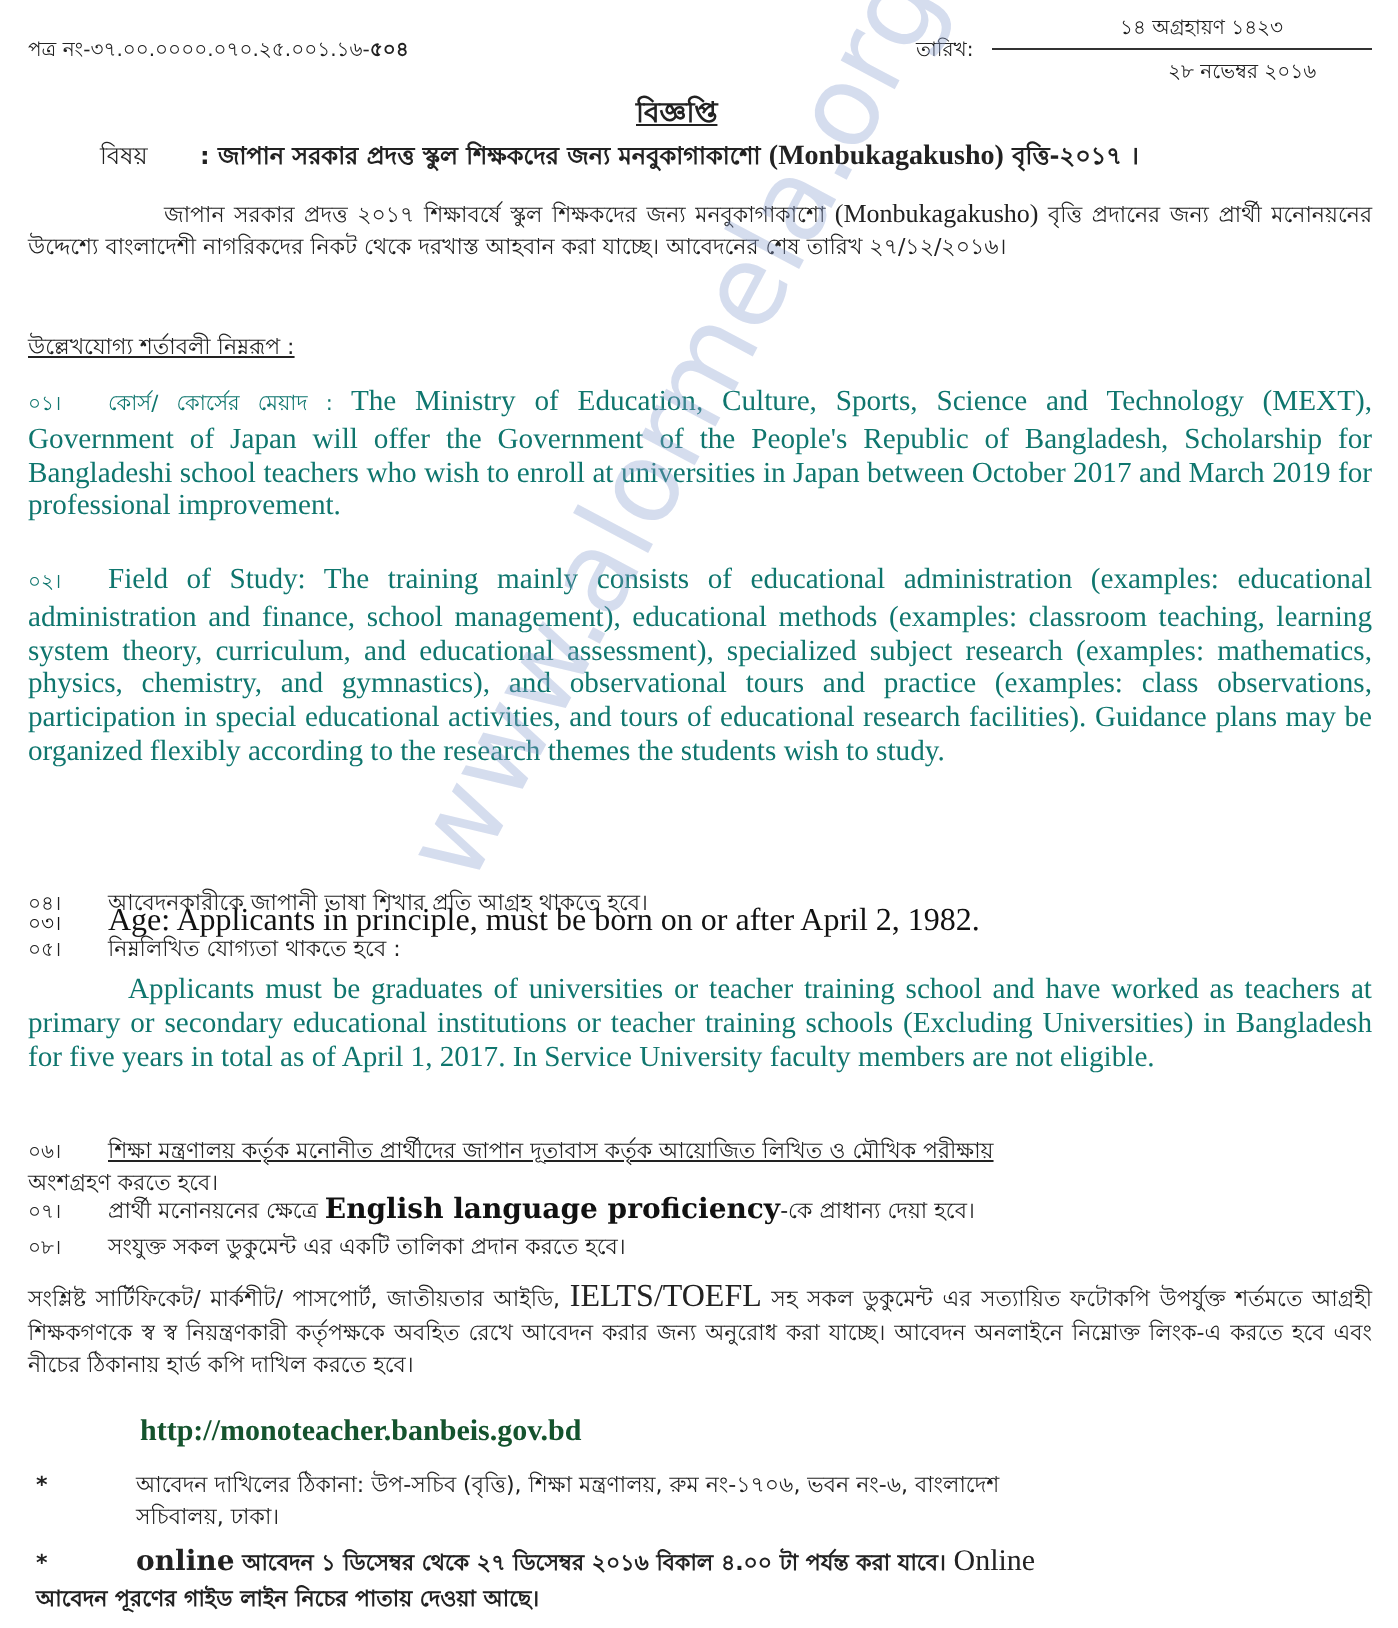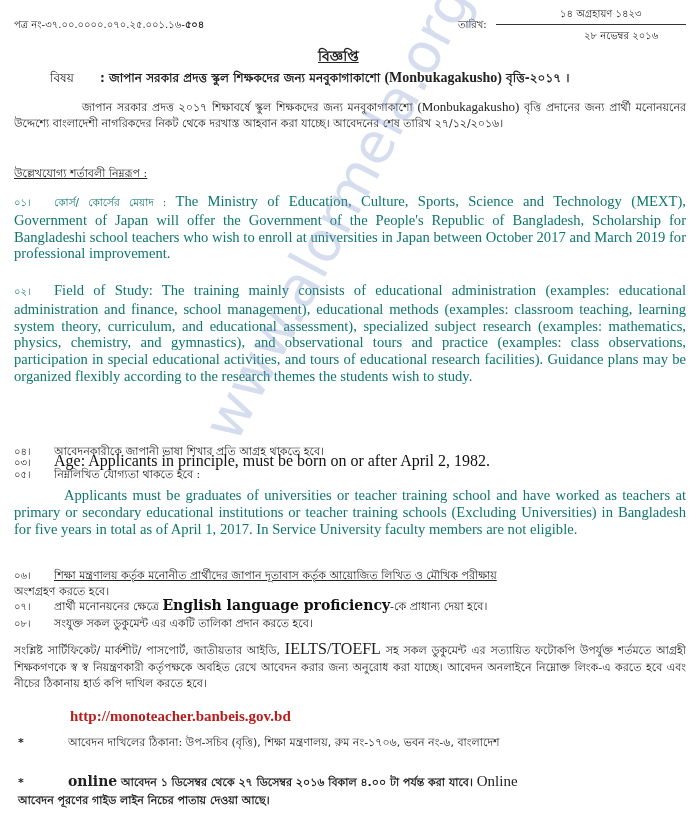--- a/index.html
+++ b/index.html
@@ -34,21 +34,21 @@
   .item4 { top: 443px; }
   .item5 { top: 466px; }
   .item5-body { left: 14px; top: 487px; width: 672px; text-indent: 50px; }
   .item6 { top: 567px; text-decoration: underline; }
   .item6-cont { left: 14px; top: 583px; font-size: 11px; }
   .item7 { top: 597px; }
   .item7 .en-big { font-family: "DejaVu Serif", serif; font-size: 14px; font-weight: bold; color: #111; }
   .item8 { top: 615px; }
   .docs { left: 14px; top: 641px; width: 672px; font-size: 11px; line-height: 16.5px; text-align: justify; }
   .docs .en-big { font-family: "Liberation Serif", serif; font-size: 16px; }
-  .link { left: 70px; top: 708px; font-family: "Liberation Serif", serif; font-size: 15px; font-weight: bold; color: #b91c1c; }
+  .link { left: 70px; top: 708px; font-family: "Liberation Serif", serif; font-size: 15px; font-weight: bold; color: #14532d; }
   .bullet1 { left: 18px; top: 735px; width: 640px; font-size: 11px; line-height: 16px; }
   .bullet1 .star, .bullet2 .star { display: inline-block; width: 50px; font-weight: bold; }
   .bullet1 .cont { padding-left: 50px; }
   .bullet2 { left: 18px; top: 772px; width: 672px; font-size: 11px; line-height: 18px; }
   .bullet2 .en-big { font-family: "DejaVu Serif", serif; font-size: 14px; font-weight: bold; }
   .bullet2 .en-norm { font-family: "Liberation Serif", serif; font-size: 15px; }
   .watermark {
     position: absolute; left: 190px; top: 420px; transform: rotate(-62deg);
     transform-origin: left top; font-family: "DejaVu Sans", sans-serif; font-size: 56px;
     color: #8a9fd0; opacity: 0.35; white-space: nowrap; pointer-events: none;
@@ -94,20 +94,21 @@
   <div class="abs bn row item7"><span class="num-b">০৭।</span><span>প্রার্থী মনোনয়নের ক্ষেত্রে </span><span class="en-big">English language proficiency</span><span>-কে প্রাধান্য দেয়া হবে।</span></div>
 
   <div class="abs bn row item8"><span class="num-b">০৮।</span><span>সংযুক্ত সকল ডুকুমেন্ট এর একটি তালিকা প্রদান করতে হবে।</span></div>
 
   <div class="abs bn docs"><span>সংশ্লিষ্ট সার্টিফিকেট/ মার্কশীট/ পাসপোর্ট, জাতীয়তার আইডি, </span><span class="en-big">IELTS/TOEFL</span><span> সহ সকল ডুকুমেন্ট এর সত্যায়িত ফটোকপি উপর্যুক্ত শর্তমতে আগ্রহী শিক্ষকগণকে স্ব স্ব নিয়ন্ত্রণকারী কর্তৃপক্ষকে অবহিত রেখে আবেদন করার জন্য অনুরোধ করা যাচ্ছে। আবেদন অনলাইনে নিম্নোক্ত লিংক-এ করতে হবে এবং নীচের ঠিকানায় হার্ড কপি দাখিল করতে হবে।</span></div>
 
   <div class="abs link">http://monoteacher.banbeis.gov.bd</div>
 
   <div class="abs bn bullet1">
     <div><span class="star">*</span><span>আবেদন দাখিলের ঠিকানা: উপ-সচিব (বৃত্তি), শিক্ষা মন্ত্রণালয়, রুম নং-১৭০৬, ভবন নং-৬, বাংলাদেশ</span></div>
+    <div class="cont">সচিবালয়, ঢাকা।</div>
   </div>
 
   <div class="abs bn bullet2">
     <div><span class="star">*</span><span class="en-big">online</span><b> আবেদন ১ ডিসেম্বর থেকে ২৭ ডিসেম্বর ২০১৬ বিকাল ৪.০০ টা পর্যন্ত করা যাবে। </b><span class="en-norm">Online</span></div>
     <div><b>আবেদন পূরণের গাইড লাইন নিচের পাতায় দেওয়া আছে।</b></div>
   </div>
 
   <div class="watermark">www.alormela.org</div>
 </div>
 

